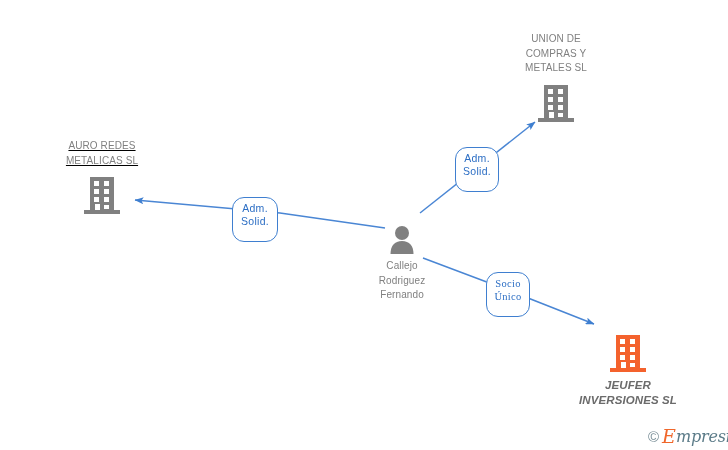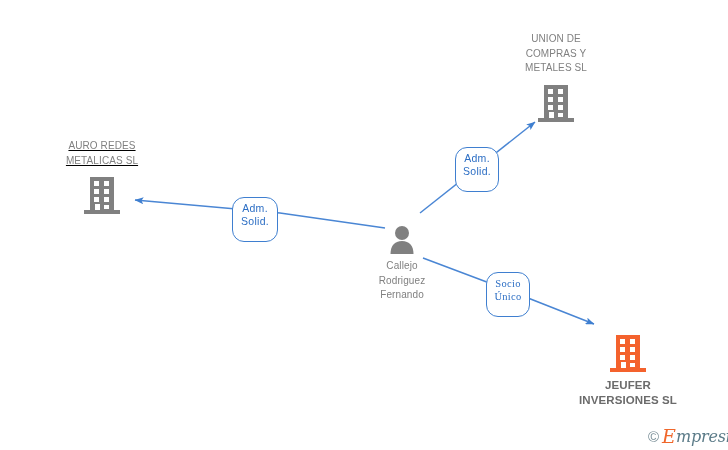--- a/index.html
+++ b/index.html
@@ -28,20 +28,21 @@
     font-size: 10px;
     line-height: 14.5px;
     color: #808080;
     white-space: pre-line;
     letter-spacing: 0.1px;
   }
   .node-label.orange-label {
     color: #6b6b6b;
     font-weight: bold;
     font-size: 11.5px;
+    font-style: italic;
   }
   .icon-wrap {
     display: flex;
     justify-content: center;
     align-items: center;
   }
   .edge-box {
     position: absolute;
     border: 1px solid #3f7fd0;
     border-radius: 12px;

